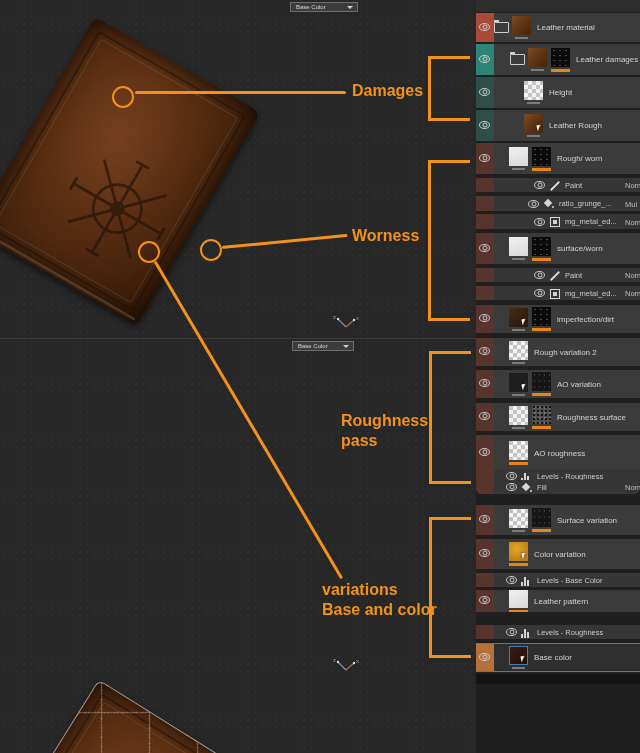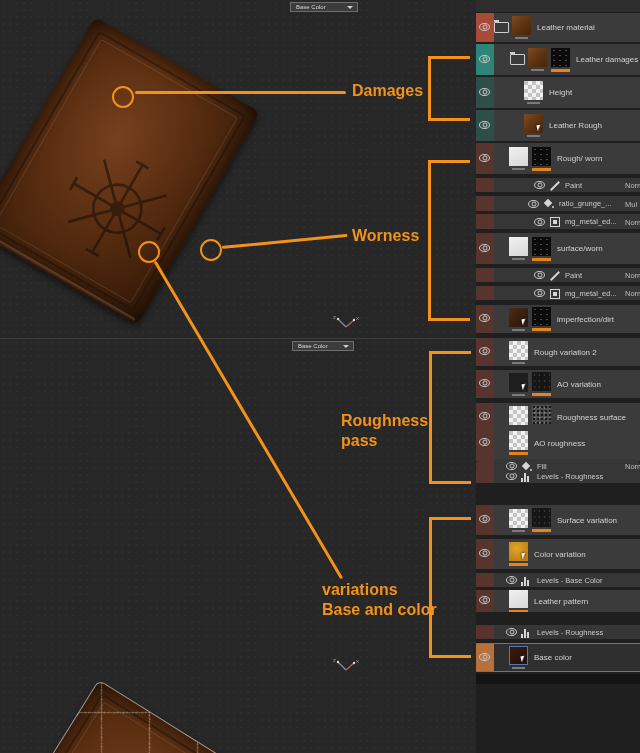--- a/index.html
+++ b/index.html
@@ -333,40 +333,40 @@
             <span class="thumb t-check"></span>
             <span class="ul g"></span>
           </span>
           <span class="tw">
             <span class="thumb t-maskN"></span>
             <span class="ul o"></span>
           </span>
           <span class="lab">Roughness surface</span>
         </div>
       </div>
-      <div class="row" style="top: 425px; height: 36px;">
+      <div class="row" style="top: 435px; height: 36px;">
         <div class="strip" style="background: rgb(87, 53, 46);"></div>
         <span class="eye main"></span>
         <div class="rowc" style="left: 33px;">
           <span class="tw">
             <span class="thumb t-check"></span>
             <span class="ul o"></span>
           </span>
           <span class="lab">AO roughness</span>
         </div>
       </div>
       <div class="row sub" style="top: 469px; height: 14px;">
         <div class="strip" style="background: rgb(87, 53, 46);"></div>
         <div class="rowc" style="left: 30px;">
           <span class="eye"></span>
           <span class="fxic levels"></span>
           <span class="lab">Levels - Roughness</span>
         </div>
       </div>
-      <div class="row sub" style="top: 459px; height: 14px; border-radius: 6px;">
+      <div class="row sub" style="top: 480px; height: 14px; border-radius: 6px;">
         <div class="strip" style="background: rgb(87, 53, 46);"></div>
         <div class="rowc" style="left: 30px;">
           <span class="eye"></span>
           <span class="fxic fill"></span>
           <span class="lab">Fill</span>
         </div>
         <span class="blend">Norm</span>
       </div>
       <div class="row" style="top: 505px; height: 30px;">
         <div class="strip" style="background: rgb(87, 53, 46);"></div>

